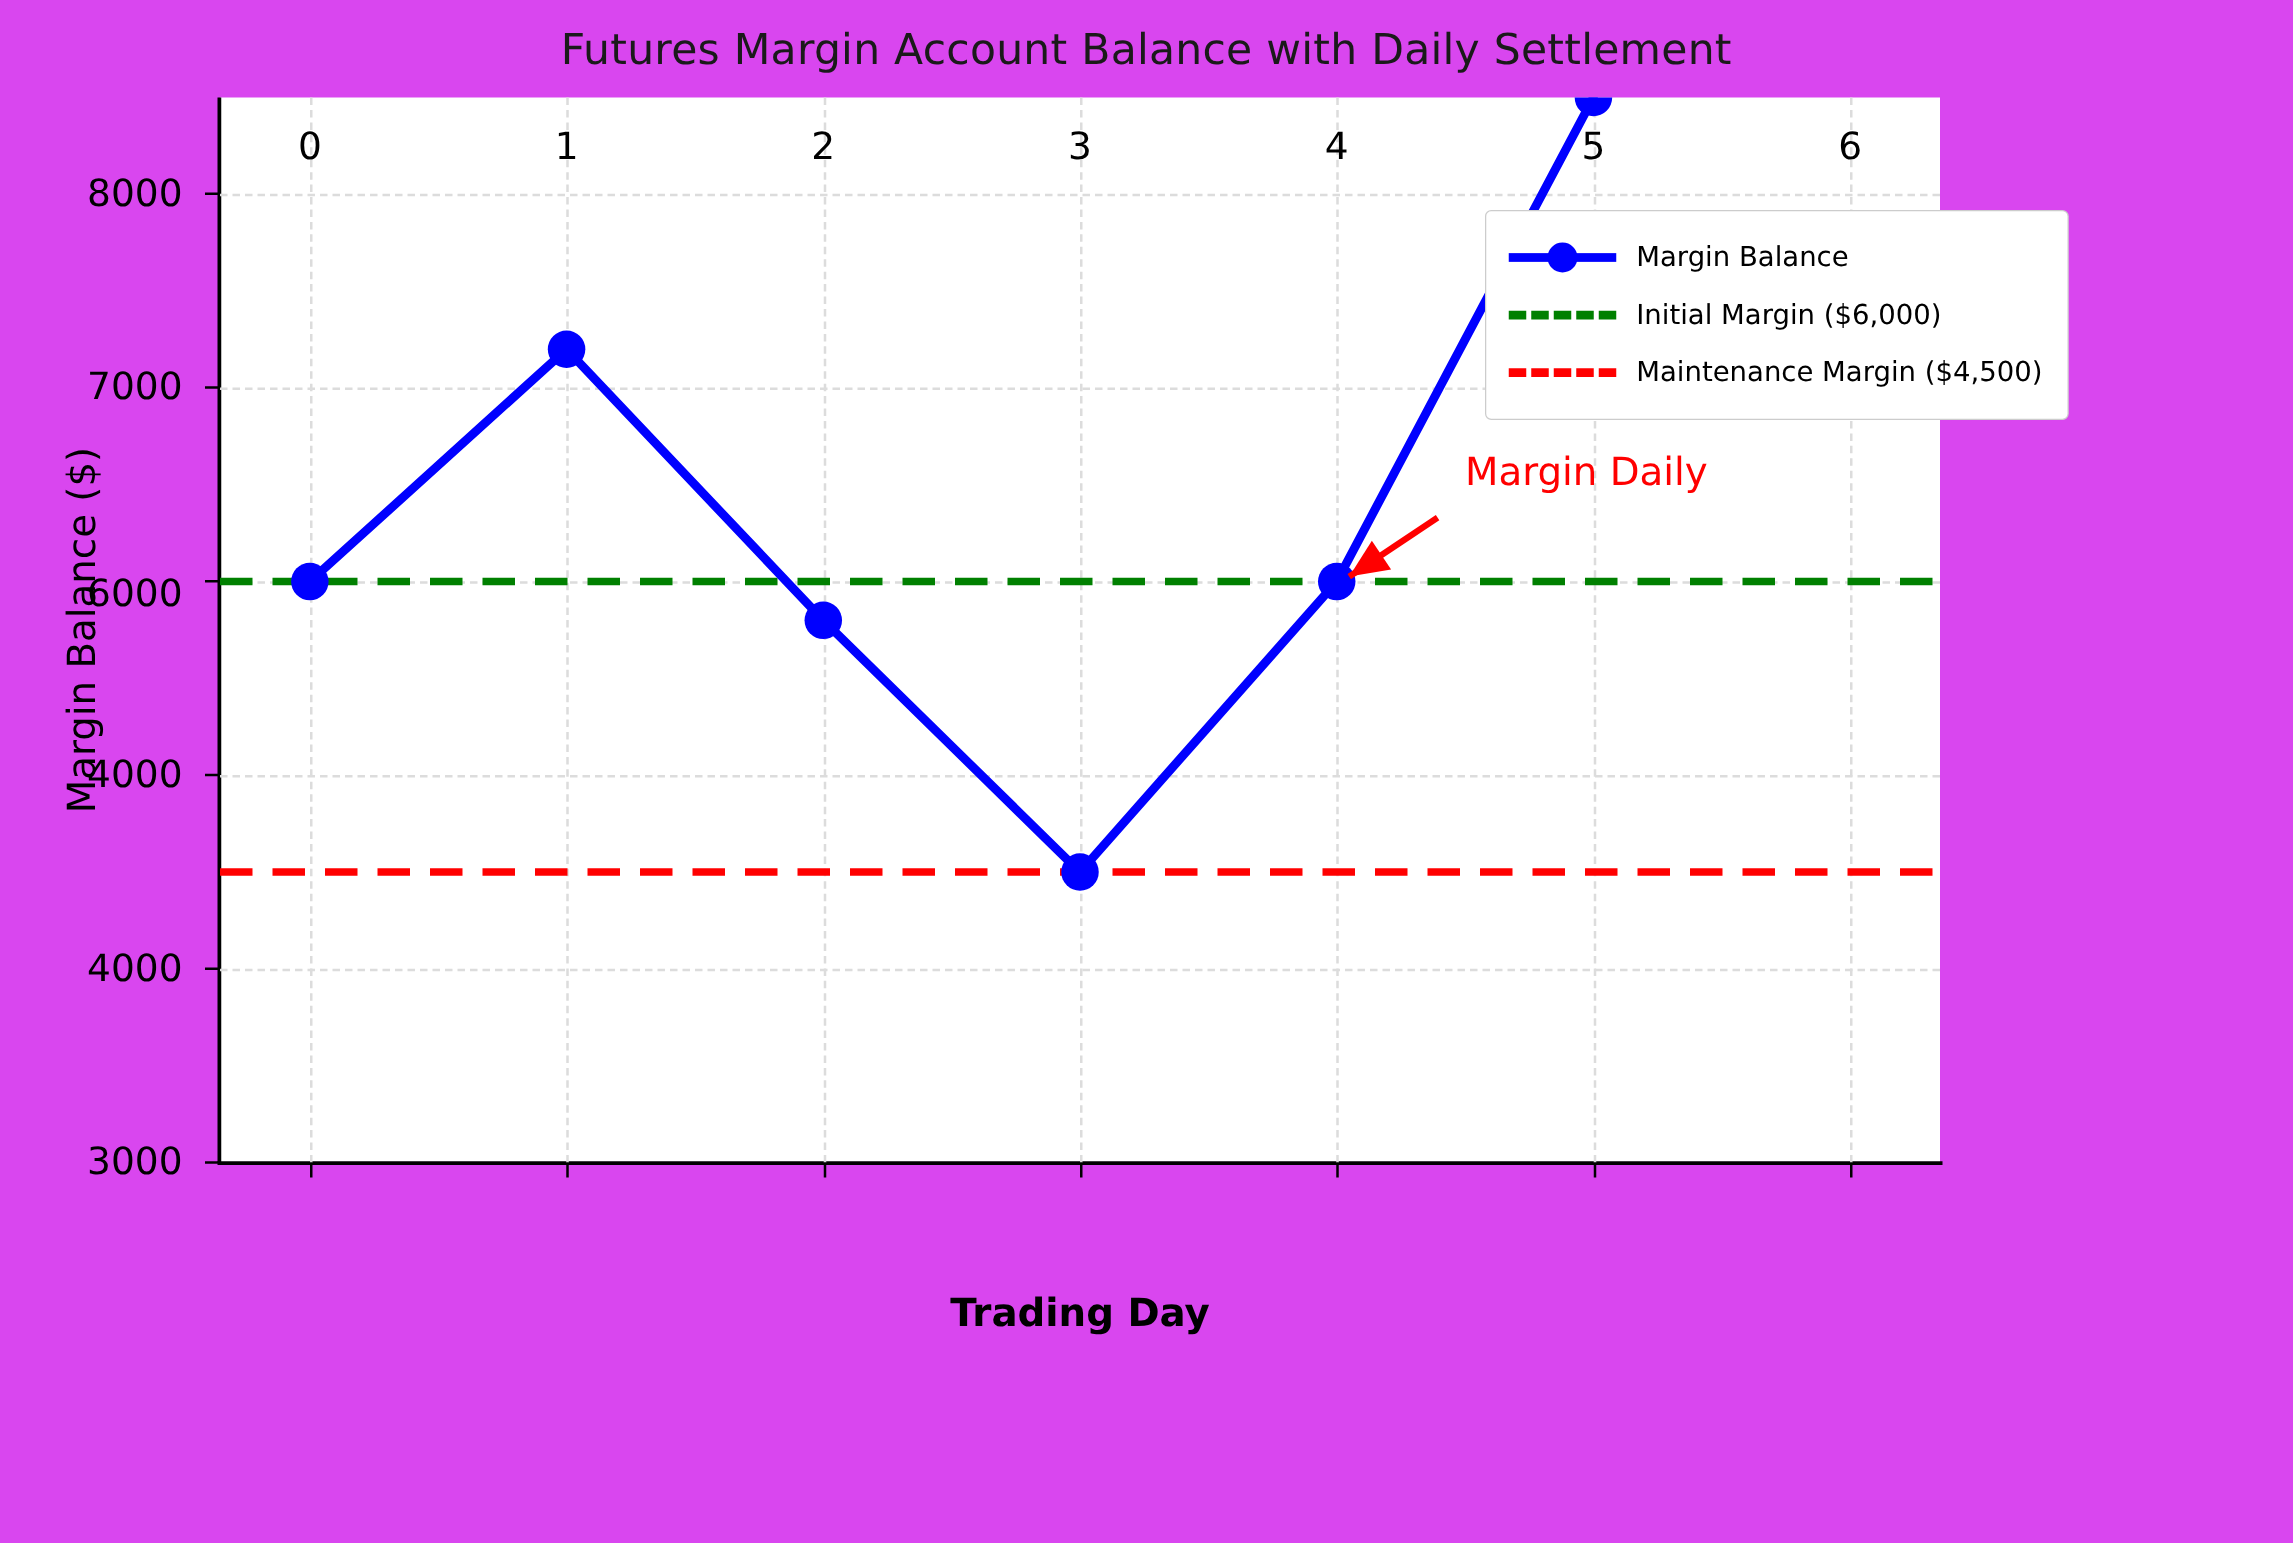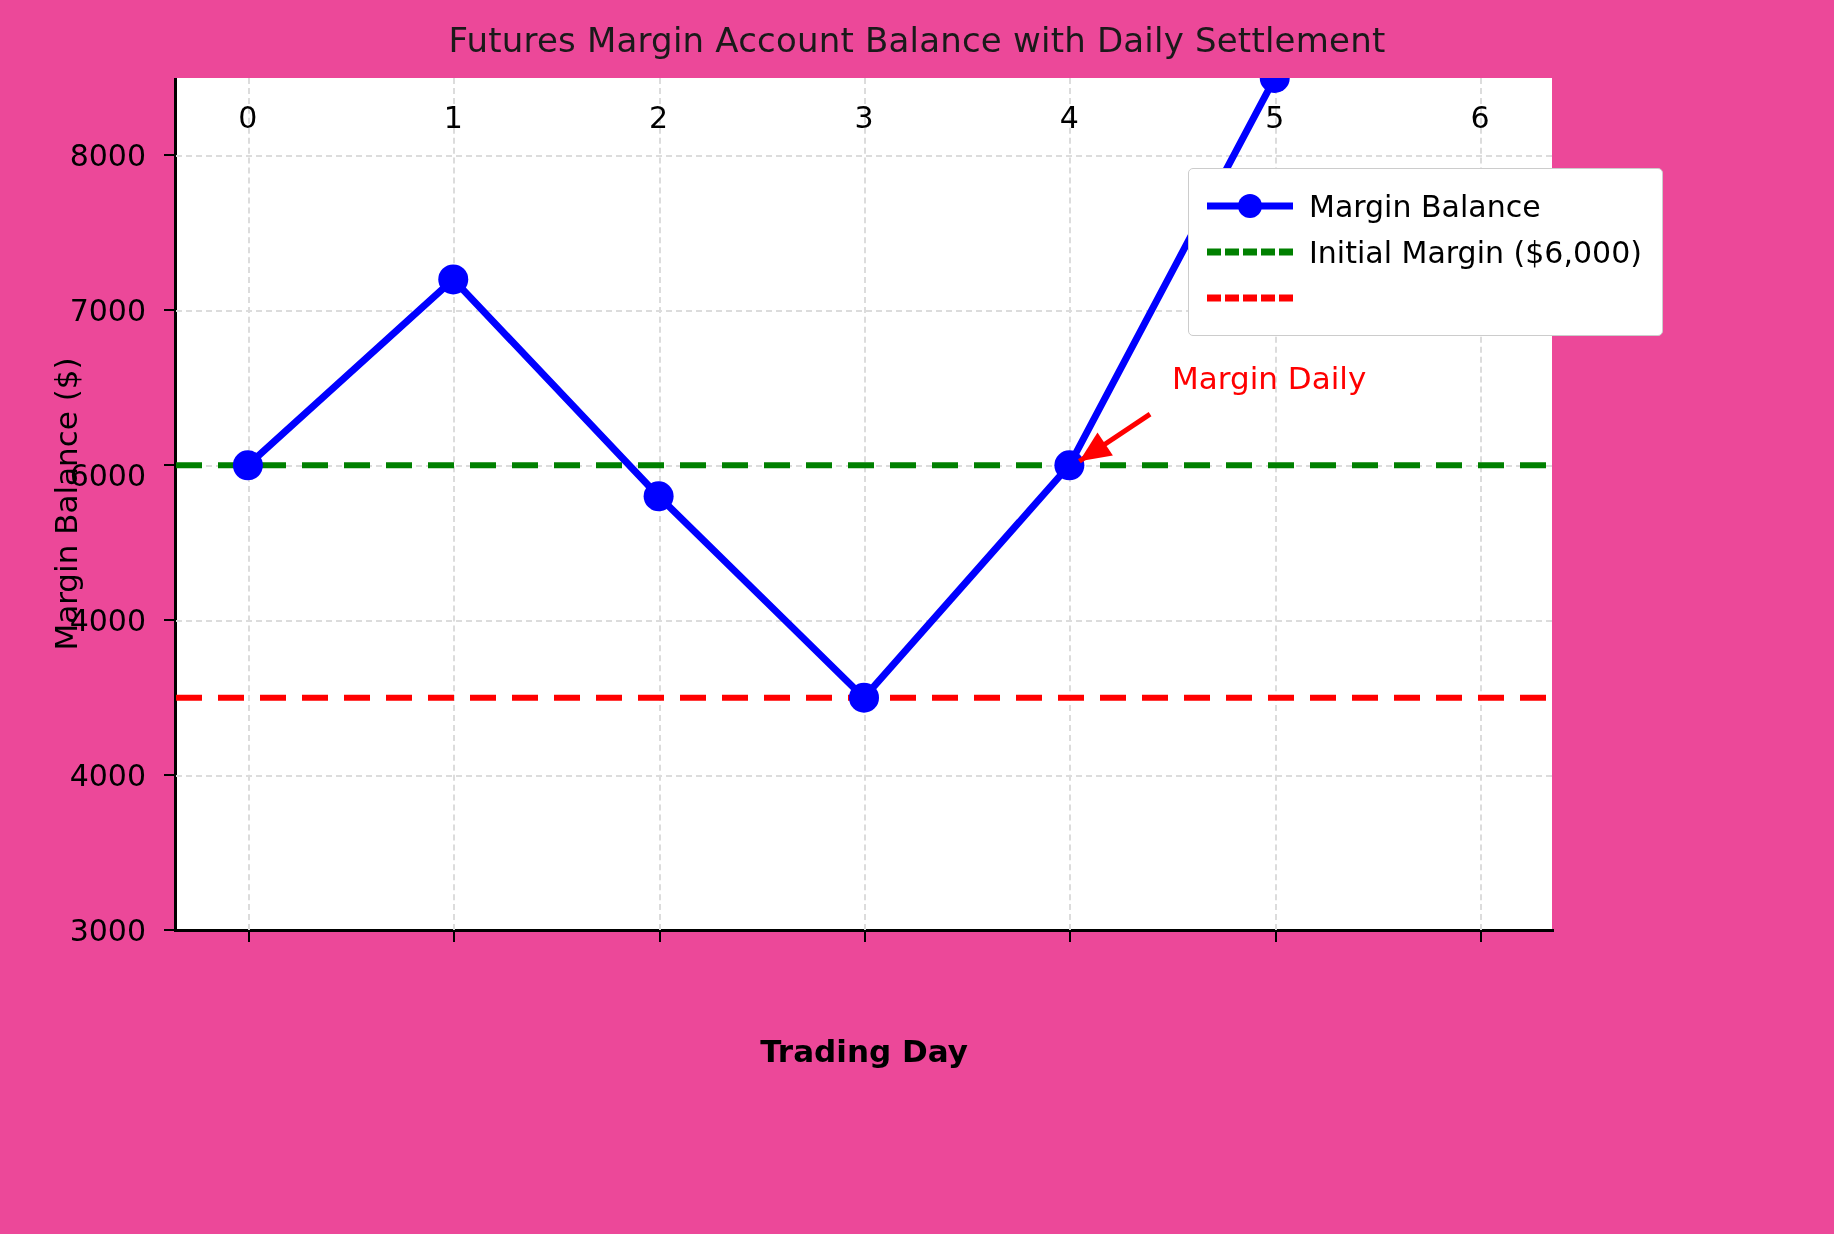--- a/index.html
+++ b/index.html
@@ -1,17 +1,17 @@
 <!DOCTYPE html>
 <html><head>
 <meta charset="utf-8">
 <style>
   html,body{margin:0;padding:0;background:#ffffff;}
   body{width:1834px;height:1234px;font-family:"DejaVu Sans",sans-serif;overflow:hidden;}
-  #fig{position:relative;width:1834px;height:1234px;background:#ec4899;}
+  #fig{position:relative;width:1834px;height:1234px;background:#d946ef;}
 
   #chart-title{
     position:absolute;left:0;top:20px;width:1834px;text-align:center;
     font-size:34px;color:#1a1a1a;font-family:"DejaVu Sans",sans-serif;
     letter-spacing:.2px;
   }
 
   
   #plot{
     position:absolute;left:176px;top:78px;width:1376px;height:852px;
@@ -47,21 +47,21 @@
 
   
   #legend{
     position:absolute;left:1012px;top:90px;
     background:#ffffff;border:1.5px solid #cccccc;border-radius:5px;
     padding:14px 20px 14px 18px;
     box-shadow:0 0 0 0 rgba(0,0,0,0);
   }
   .legend-row{display:flex;align-items:center;height:46px;}
   .legend-key{width:86px;height:30px;position:relative;margin-right:16px;flex:0 0 86px;}
-  .legend-text{font-size:30px;color:#000;white-space:nowrap;}
+  .legend-text{font-size:22px;color:#000;white-space:nowrap;}
   .lk-line{position:absolute;left:0;top:50%;width:86px;height:0;transform:translateY(-50%);}
   .lk-dot{position:absolute;left:50%;top:50%;width:24px;height:24px;border-radius:50%;transform:translate(-50%,-50%);}
 
   #annot-text{
     position:absolute;font-size:31px;color:#ff0000;white-space:nowrap;
     left:1135px;top:360px;
   }
 </style>
 </head>
 <body>
@@ -159,16 +159,17 @@
       <div class="legend-row">
         <span class="legend-key">
           <span class="lk-line" style="border-top:7px dashed #008000"></span>
         </span>
         <span class="legend-text">Initial Margin ($6,000)</span>
       </div>
       <div class="legend-row">
         <span class="legend-key">
           <span class="lk-line" style="border-top:7px dashed #ff0000"></span>
         </span>
+        <span class="legend-text">Maintenance Margin ($4,500)</span>
       </div>
     </div>
   </div>
 </div>
 
 </body></html>

